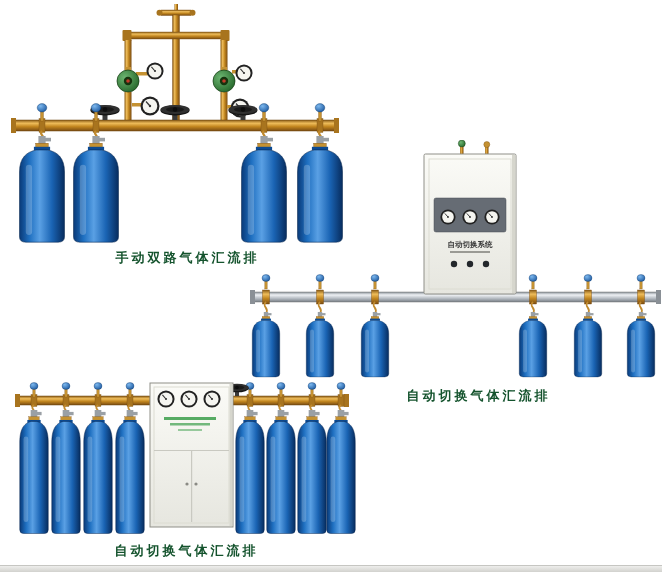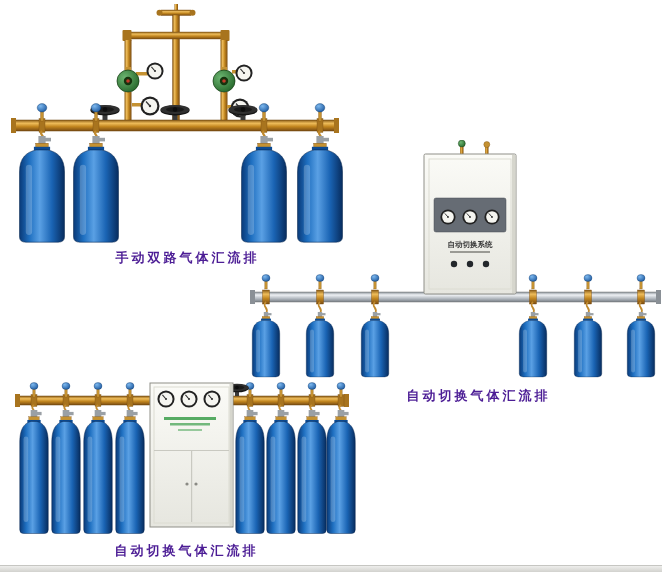--- a/index.html
+++ b/index.html
@@ -4,21 +4,21 @@
 <style>
   * { margin:0; padding:0; box-sizing:border-box; }
   html,body { width:662px; height:572px; }
   body { background:#ffffff; font-family:"DejaVu Sans", sans-serif; }
   #page { position:relative; width:662px; height:572px; background:#ffffff; overflow:hidden; }
   .fig { position:absolute; }
   .caption {
     position:absolute;
     font-size:13px;
     font-weight:bold;
-    color:#4c1d95;
+    color:#14532d;
     letter-spacing:3px;
     text-align:center;
     white-space:nowrap;
     font-family:"DejaVu Sans", sans-serif;
   }
   #bottom-edge {
     position:absolute; left:0; bottom:0; width:100%; height:7px;
     background:linear-gradient(#eeeeec,#d2d2ce);
     border-top:1px solid #c6c6c2;
   }

